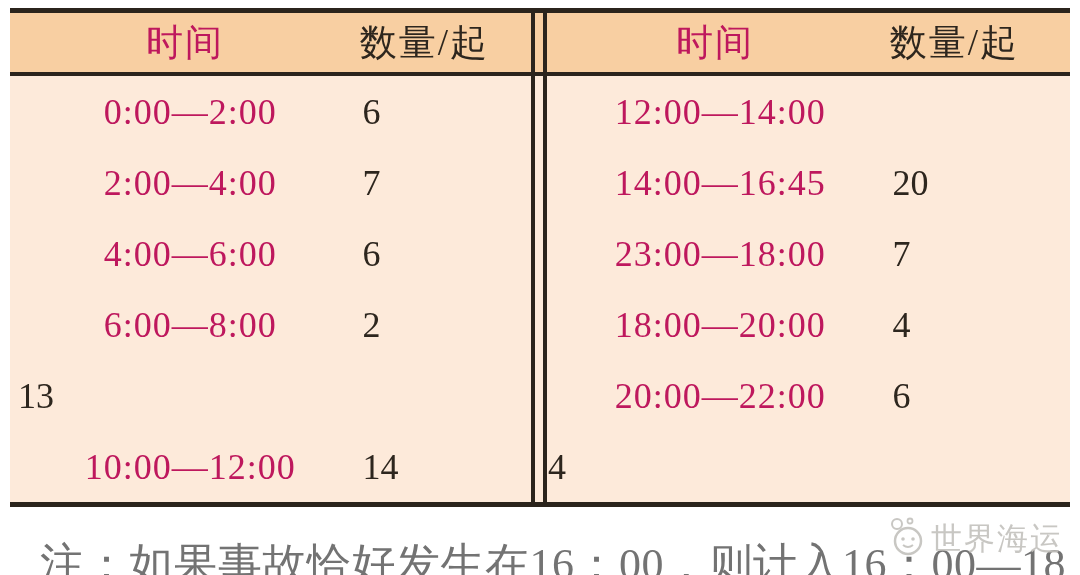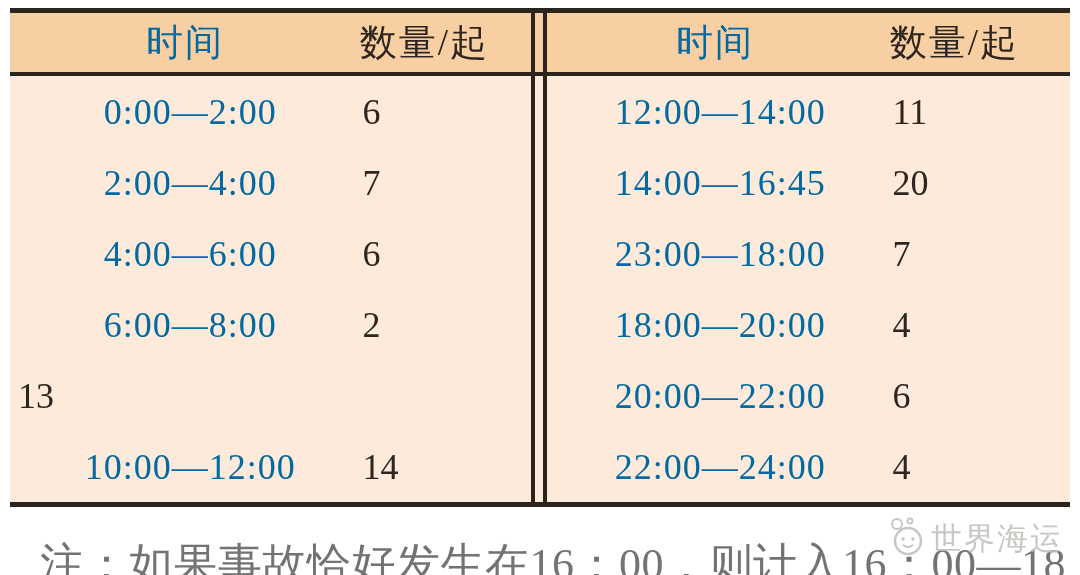--- a/index.html
+++ b/index.html
@@ -44,21 +44,21 @@
     height: 71px;
     background: #fdeada;
     display: flex;
     align-items: center;
     padding-left: 8px;
   }
   .cell-time {
     width: 66%;
     text-align: center;
     font-size: 36px;
-    color: #0369a1;
+    color: #be185d;
     letter-spacing: 1px;
     white-space: nowrap;
   }
   .cell-count {
     width: 24%;
     text-align: left;
     font-size: 36px;
     color: #2d261e;
     white-space: nowrap;
   }
@@ -142,40 +142,38 @@
         </div>
       </div>
 
       <div class="half">
         <div class="h-row">
           <div class="cell-time">时间</div>
           <div class="cell-count">数量/起</div>
         </div>
         <div class="d-row">
           <div class="cell-time">12:00—14:00</div>
-          <div class="cell-count">11</div>
         </div>
         <div class="d-row">
           <div class="cell-time">14:00—16:45</div>
           <div class="cell-count">20</div>
         </div>
         <div class="d-row">
           <div class="cell-time">23:00—18:00</div>
           <div class="cell-count">7</div>
         </div>
         <div class="d-row">
           <div class="cell-time">18:00—20:00</div>
           <div class="cell-count">4</div>
         </div>
         <div class="d-row">
           <div class="cell-time">20:00—22:00</div>
           <div class="cell-count">6</div>
         </div>
         <div class="d-row">
-          <div class="cell-time">22:00—24:00</div>
           <div class="cell-count">4</div>
         </div>
       </div>
 
     </div>
 
     <div class="vline vline-a"></div>
     <div class="vline vline-b"></div>
   </div>
 

